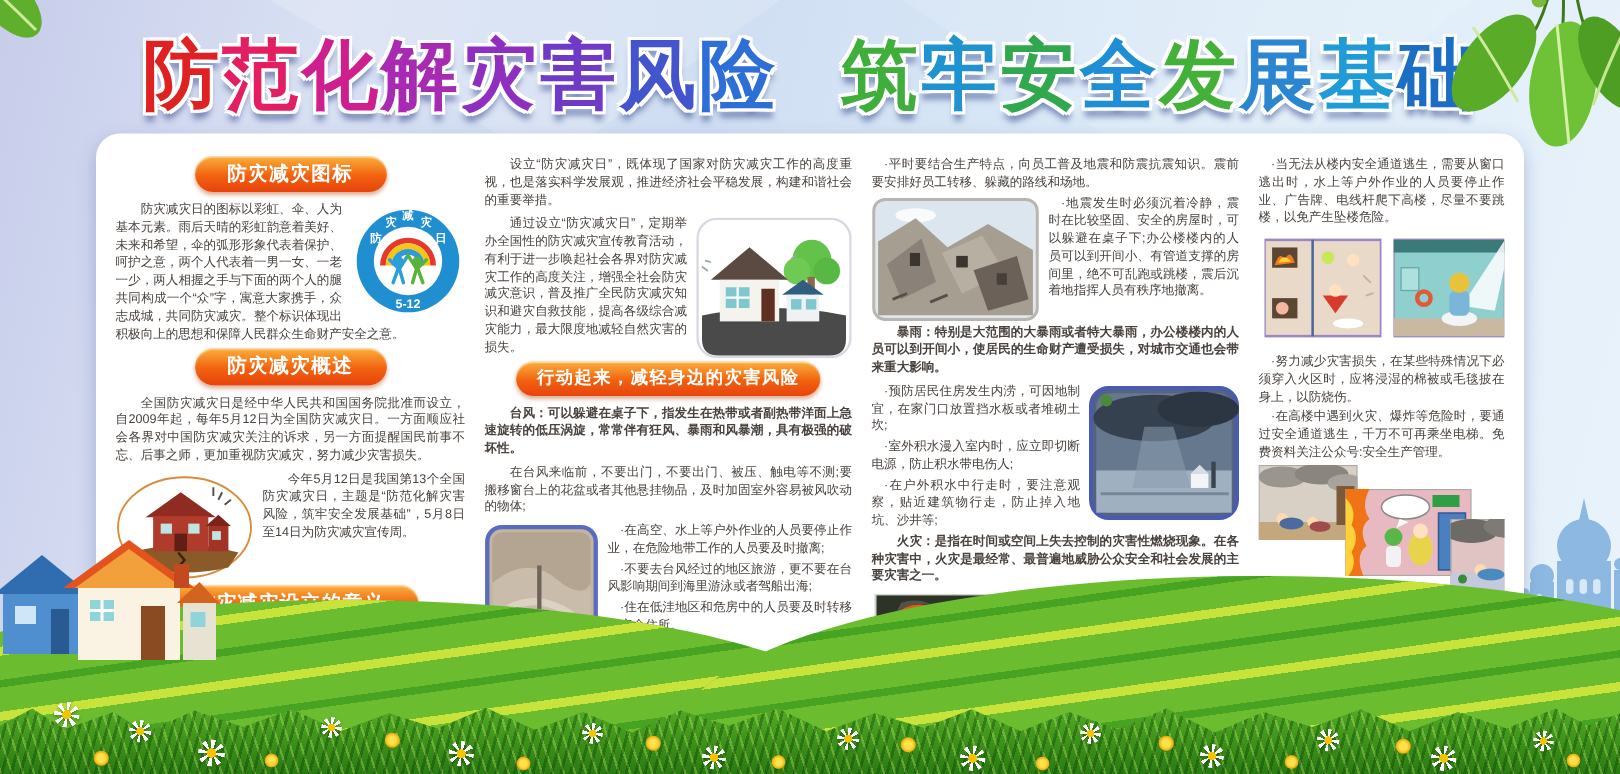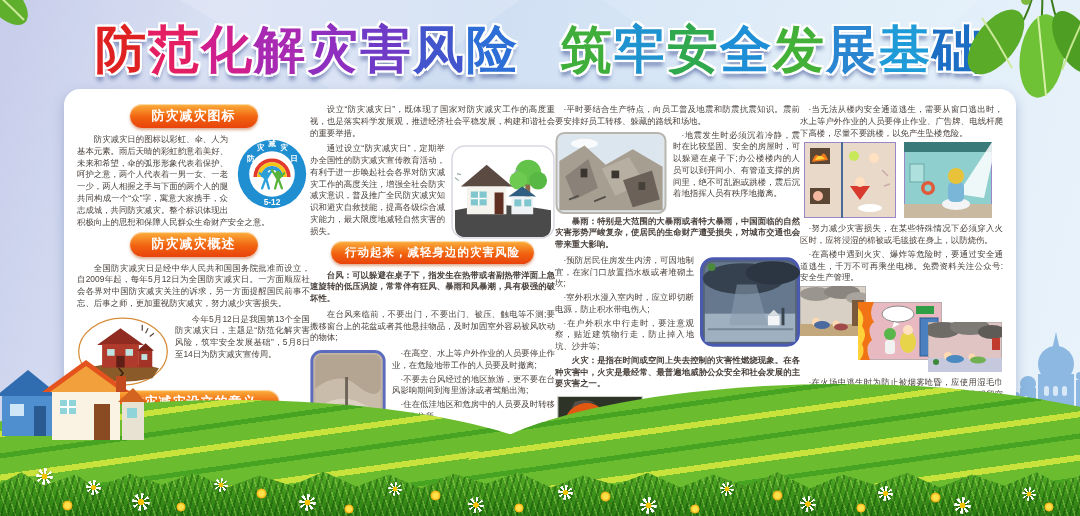--- a/index.html
+++ b/index.html
@@ -18,21 +18,21 @@
   .title .grp+.grp{margin-left:42px;}
   .title span{display:inline-block;
     text-shadow:-2px -2px 0 #fff,2px -2px 0 #fff,-2px 2px 0 #fff,2px 2px 0 #fff,
                 -2px 0 0 #fff,2px 0 0 #fff,0 -2px 0 #fff,0 2px 0 #fff,
                 0 6px 4px rgba(35,55,130,.55);}
 
   
   .panel{position:absolute;left:64px;top:89px;width:952px;height:380px;z-index:3;
          background:#fff;border-radius:16px;box-shadow:0 5px 12px rgba(90,110,160,.38);
          box-sizing:border-box;padding:15px 13px 8px;display:grid;
-         grid-template-columns:233px 245px 245px 1fr;overflow:hidden;}
+         grid-template-columns:233px 245px 245px 1fr;column-gap:13px;overflow:hidden;}
   .col{position:relative;font-size:8.4px;line-height:1.4;color:#4a423d;overflow:hidden;}
   .para{margin:0 0 4px;text-indent:2em;text-align:justify;}
   .blt{margin:0 0 2px;text-indent:1em;text-align:justify;}
   .kw{font-weight:bold;}
   .pill{width:fit-content;margin:0 auto 6px;background:linear-gradient(180deg,#fbb13d 0%,#f1620f 55%,#e8430c 100%);
         color:#fff;font-weight:bold;font-size:13px;letter-spacing:1px;padding:3px 22px;
         border-radius:20px;box-shadow:0 2px 3px rgba(180,70,10,.45),inset 0 1px 1px rgba(255,255,255,.6);}
   .pill.small{font-size:11.5px;padding:3px 14px;}
   .fl{float:left;margin:2px 6px 2px 0;}
   .fr{float:right;margin:2px 0 2px 6px;}
@@ -189,21 +189,21 @@
           <polygon points="10,46 34,28 44,58 20,70" fill="#8a8178"></polygon>
           <polygon points="48,38 76,26 92,52 62,66" fill="#b8afa3"></polygon>
           <polygon points="70,50 100,40 108,70 80,78" fill="#6b6158"></polygon>
           <rect x="26" y="38" width="7" height="9" fill="#3b352f"></rect>
           <rect x="58" y="40" width="8" height="8" fill="#3b352f"></rect>
           <rect x="86" y="52" width="7" height="8" fill="#46403a"></rect>
           <path d="M14 70 l10 -4 M40 72 l12 -5" stroke="#55504a" stroke-width="2"></path>
         </svg>
         <p class="blt">·地震发生时必须沉着冷静，震时在比较坚固、安全的房屋时，可以躲避在桌子下;办公楼楼内的人员可以到开间小、有管道支撑的房间里，绝不可乱跑或跳楼，震后沉着地指挥人员有秩序地撤离。</p>
       </div>
-      <p class="para kw">暴雨：特别是大范围的大暴雨或者特大暴雨，中国面临的自然灾害形势严峻复杂，使居民的生命财产遭受损失，对城市交通也会带来重大影响。</p>
+      <p class="para kw">暴雨：特别是大范围的大暴雨或者特大暴雨，办公楼楼内的人员可以到开间小，使居民的生命财产遭受损失，对城市交通也会带来重大影响。</p>
       <div class="blk">
         <svg class="fr" width="100" height="90" viewBox="0 0 103 92">
           <rect x="1.5" y="1.5" width="100" height="89" rx="12" fill="#55647a" stroke="#4a5ab0" stroke-width="3"></rect>
           <rect x="5" y="5" width="93" height="82" rx="9" fill="#66788e"></rect>
           <rect x="5" y="58" width="93" height="29" fill="#9fb0c0"></rect>
           <ellipse cx="45" cy="22" rx="42" ry="16" fill="#36414f"></ellipse>
           <ellipse cx="75" cy="16" rx="28" ry="12" fill="#2c3642"></ellipse>
           <polygon points="38,28 58,28 70,70 30,70" fill="#8b9cae" opacity=".55"></polygon>
           <rect x="70" y="60" width="12" height="10" fill="#f2f4f6"></rect>
           <polygon points="70,60 76,54 82,60" fill="#d8dde2"></polygon>

